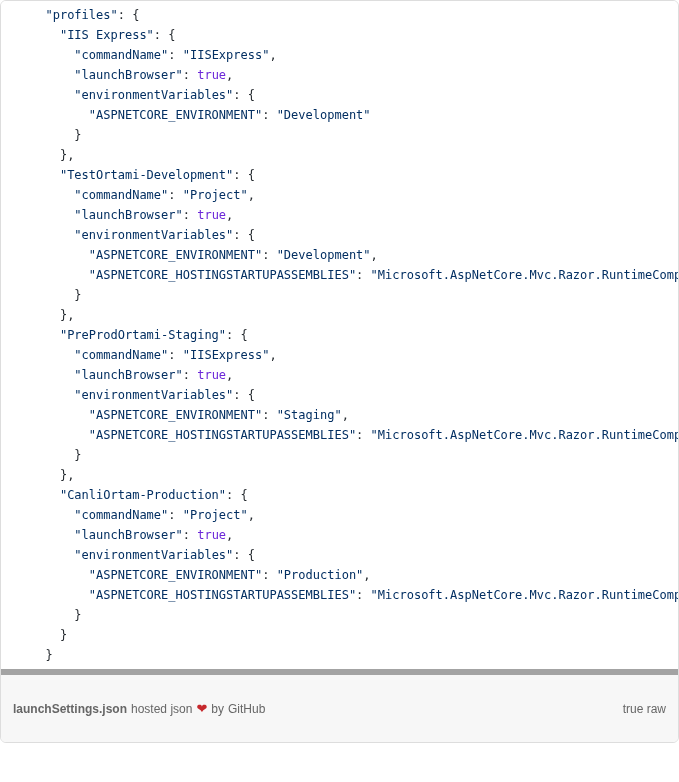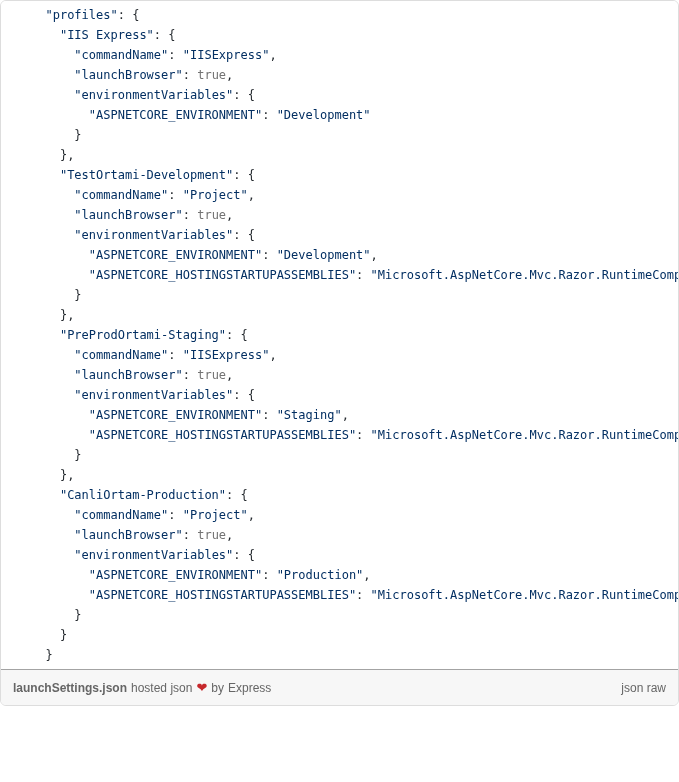--- a/index.html
+++ b/index.html
@@ -8,22 +8,22 @@
 .code-area{overflow-x:auto;background:#fff;padding:4px 0}
 .code-area::-webkit-scrollbar{height:12px}
 .code-area::-webkit-scrollbar-track{background:#f1f1f1}
 .code-area::-webkit-scrollbar-thumb{background:#c1c1c1;border-radius:2px}
 table{border-collapse:collapse;width:100%}
 td.ln{width:30px;min-width:30px;text-align:right;color:#babbbc;padding:0 10px 0 8px;user-select:none;font-size:11px;vertical-align:top;line-height:20px}
 td.cl{white-space:pre;padding:0 10px 0 0;line-height:20px;font-size:12px}
 .k{color:#032f62}
 .p{color:#24292e}
 .s{color:#032f62}
-.b{color:#737373}
-.footer{background:#f7f7f7;border-top:1px solid #a3a3a3;padding:10px 12px;display:flex;justify-content:space-between;align-items:center;font-family:-apple-system,BlinkMacSystemFont,'Segoe UI',Helvetica,Arial,sans-serif;font-size:12px;color:#666}
+.b{color:#6d28d9}
+.footer{background:#f7f7f7;border-top:6px solid #a3a3a3;padding:26px 12px;display:flex;justify-content:space-between;align-items:center;font-family:-apple-system,BlinkMacSystemFont,'Segoe UI',Helvetica,Arial,sans-serif;font-size:12px;color:#666}
 .footer a{color:#666;text-decoration:none}
 .footer a.fn{color:#666;font-weight:600}
 .heart{color:#c6282c;font-size:13px}
 .footer .left{display:flex;align-items:center;gap:4px}
 </style>
 </head>
 <body>
 
 <div class="gist">
   <div class="code-area">
@@ -163,17 +163,17 @@
           </tr>
         </tbody>
     </table>
   </div>
   <div class="footer">
     <div class="left">
       <a class="fn">launchSettings.json</a>
       <span>hosted json</span>
       <span class="heart">❤</span>
       <span>by</span>
-      <a>Express</a>
+      <a>GitHub</a>
     </div>
-    <a>json raw</a>
+    <a>true raw</a>
   </div>
 </div>
 
 </body></html>

